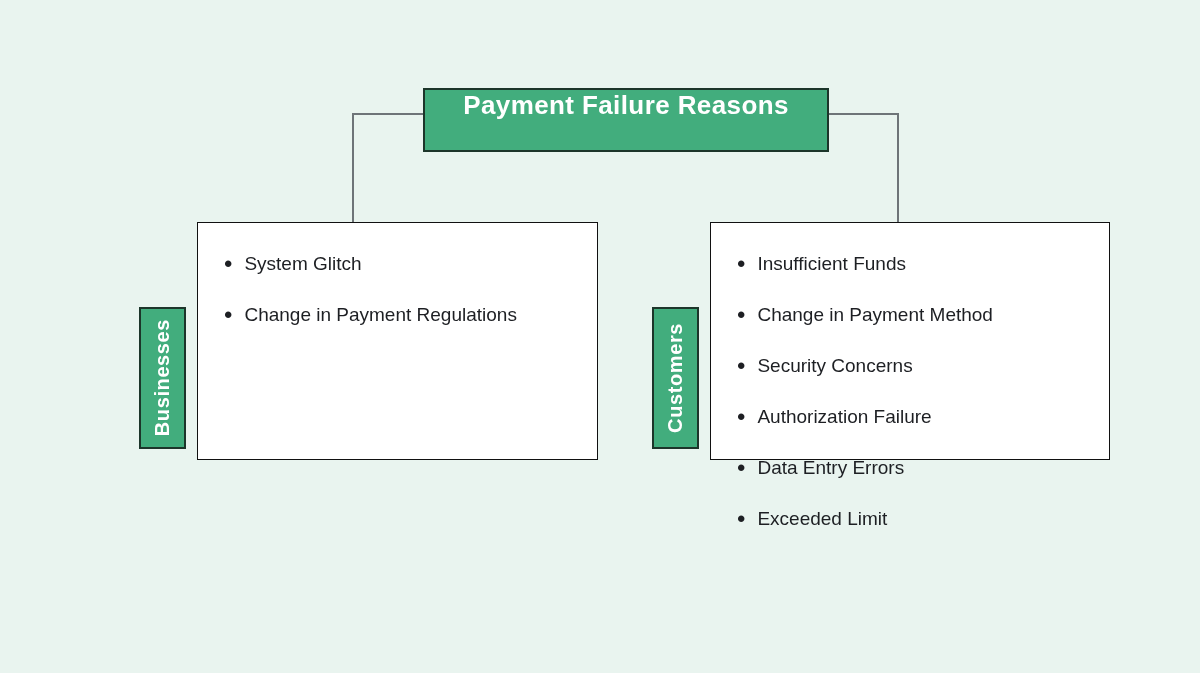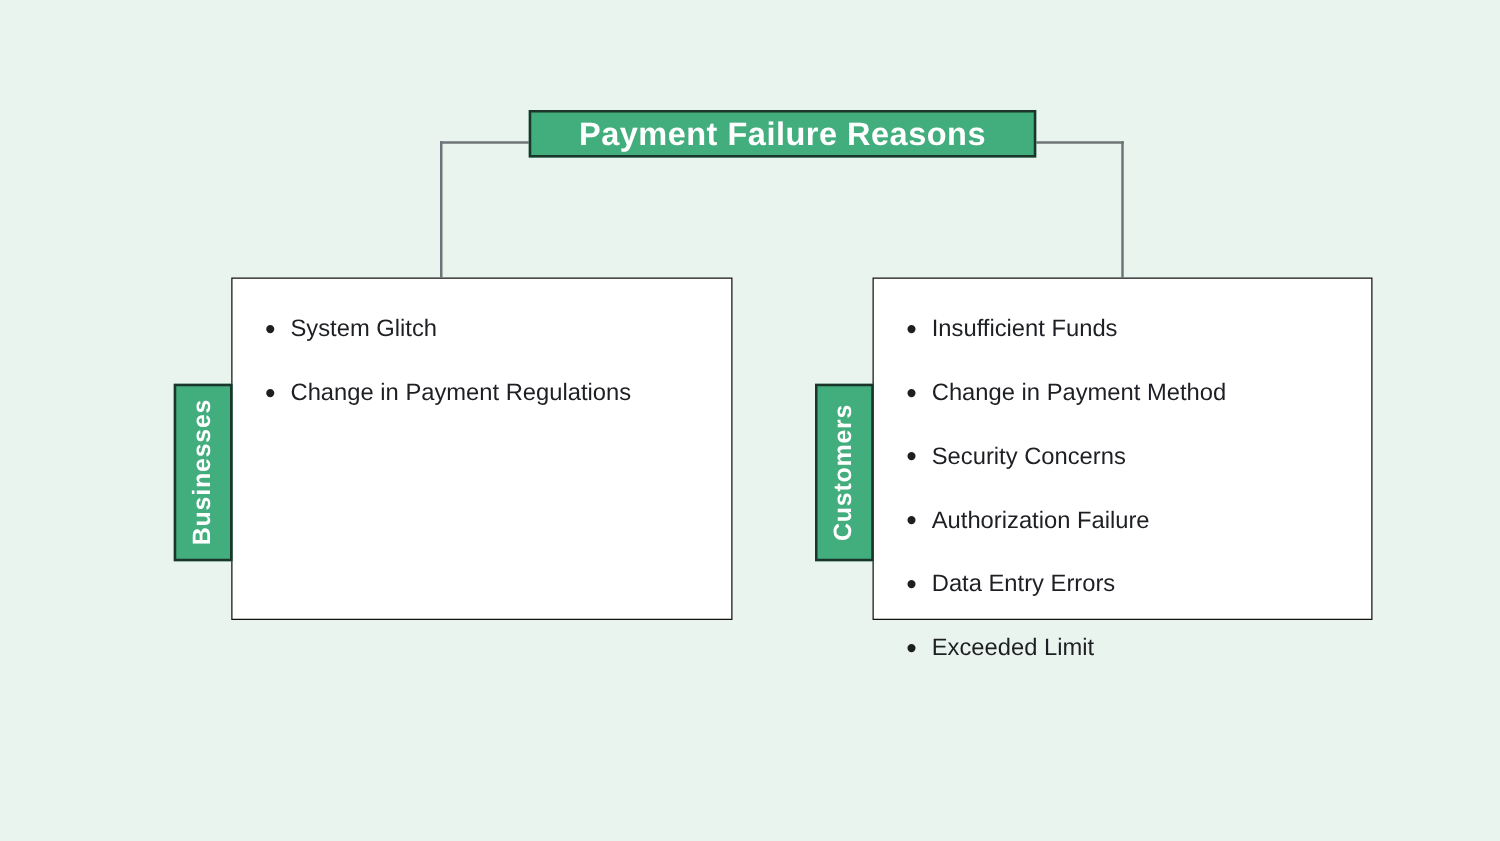--- a/index.html
+++ b/index.html
@@ -9,25 +9,25 @@
     height: 673px;
     background: var(--background, #e9f4ef);
     font-family: "Liberation Sans", sans-serif;
     overflow: hidden;
   }
 
   
   .title-box {
     position: absolute;
     left: 423px; top: 88px;
-    width: 406px; height: 38px;
+    width: 406px; height: 64px;
     background: var(--accent-green, #42ad7d);
     border: 2px solid var(--dark-border, #1c352a);
     box-sizing: border-box;
-    display: flex; align-items: center; justify-content: center;
+    display: flex; align-items: flex-start; justify-content: center;
     z-index: 3;
   }
   .title-box span {
     color: var(--title-text, #ffffff);
     font-size: 26px;
     font-weight: bold;
     letter-spacing: 0.4px;
     white-space: nowrap;
   }
 
@@ -39,25 +39,26 @@
   }
   .conn-h-left  { left: 352px; top: 113px; width: 71px;  height: 2px; }
   .conn-v-left  { left: 352px; top: 113px; width: 2px;   height: 109px; }
   .conn-h-right { left: 829px; top: 113px; width: 70px;  height: 2px; }
   .conn-v-right { left: 897px; top: 113px; width: 2px;   height: 109px; }
 
   
   .group-box {
     position: absolute;
     top: 222px;
-    height: 274px;
+    height: 238px;
     background: #ffffff;
     border: 1px solid var(--box-border, #111111);
     box-sizing: border-box;
     z-index: 2;
+    margin-left: 12px;
   }
   .box-left  { left: 185px; width: 401px; }
   .box-right { left: 698px; width: 400px; }
 
   .group-box ul {
     list-style: none;
     margin: 0;
     padding: 15px 8px 0 26px;
   }
   .group-box li {

